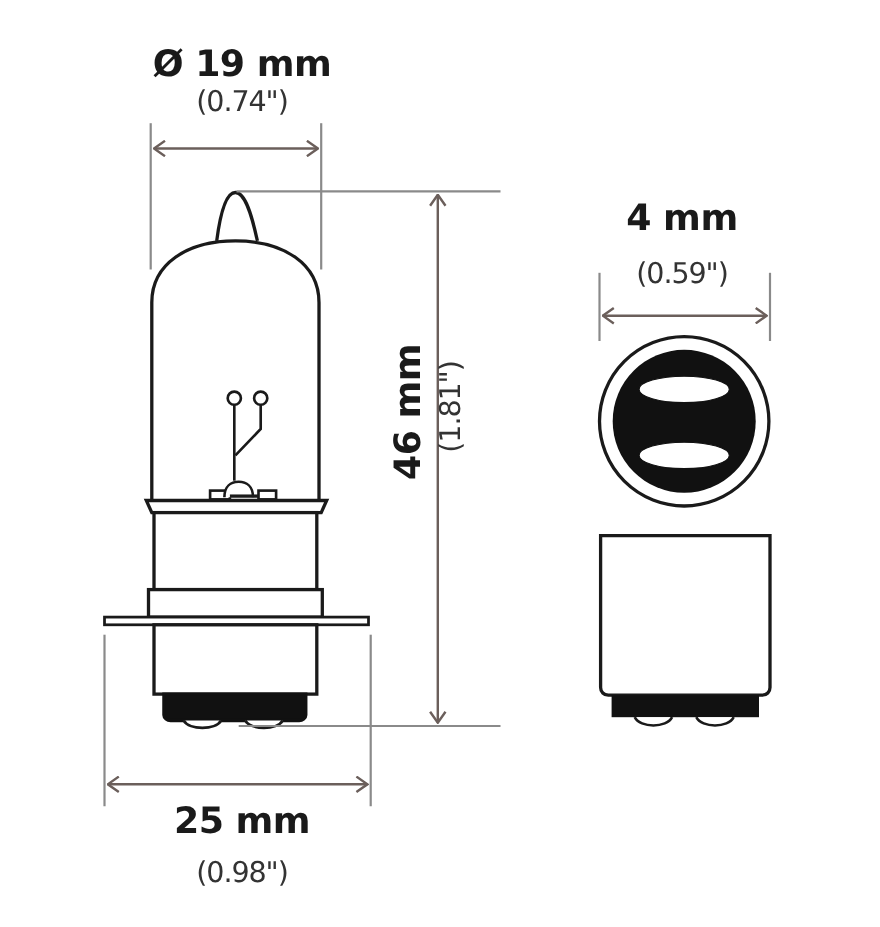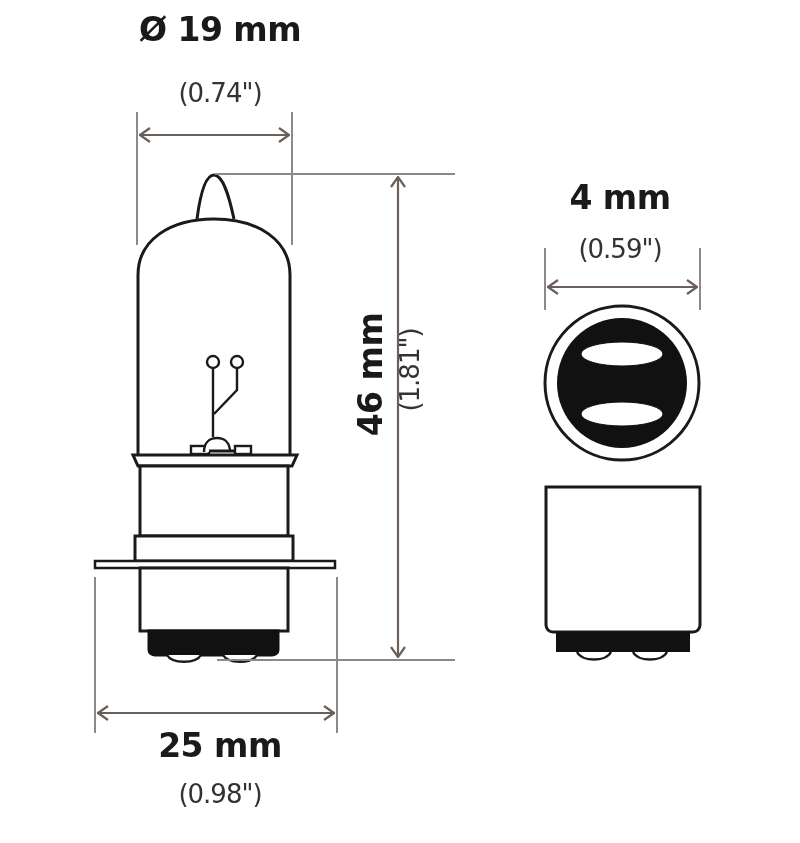--- a/index.html
+++ b/index.html
@@ -125,21 +125,21 @@
 
   <g stroke="#8a8a8a" stroke-width="2">
     <line x1="545" y1="248" x2="545" y2="310"></line>
     <line x1="700" y1="248" x2="700" y2="310"></line>
   </g>
   <g stroke="#6b5f5b" stroke-width="2.2" fill="none">
     <line x1="548" y1="287" x2="697" y2="287" marker-start="url(#arrow)" marker-end="url(#arrow)"></line>
   </g>
 </svg>
 
-<div class="label mm" style="left:110px; top:10px; width:220px;text-align:center;">Ø 19 mm</div>
+<div class="label mm" style="left:110px; top:38px; width:220px;text-align:center;">Ø 19 mm</div>
 <div class="label inch" style="left:110px; top:78px; width:220px;">(0.74")</div>
 
 <div class="label mm vertical" style="left:270px; top:355px; width:200px;">46 mm</div>
 <div class="label inch vertical" style="left:320px; top:355px; width:180px;">(1.81")</div>
 
 <div class="label mm" style="left:110px; top:726px; width:220px;">25 mm</div>
 <div class="label inch" style="left:110px; top:779px; width:220px;">(0.98")</div>
 
 <div class="label mm" style="left:520px; top:178px; width:200px;">4 mm</div>
 <div class="label inch" style="left:520px; top:234px; width:200px;">(0.59")</div>

